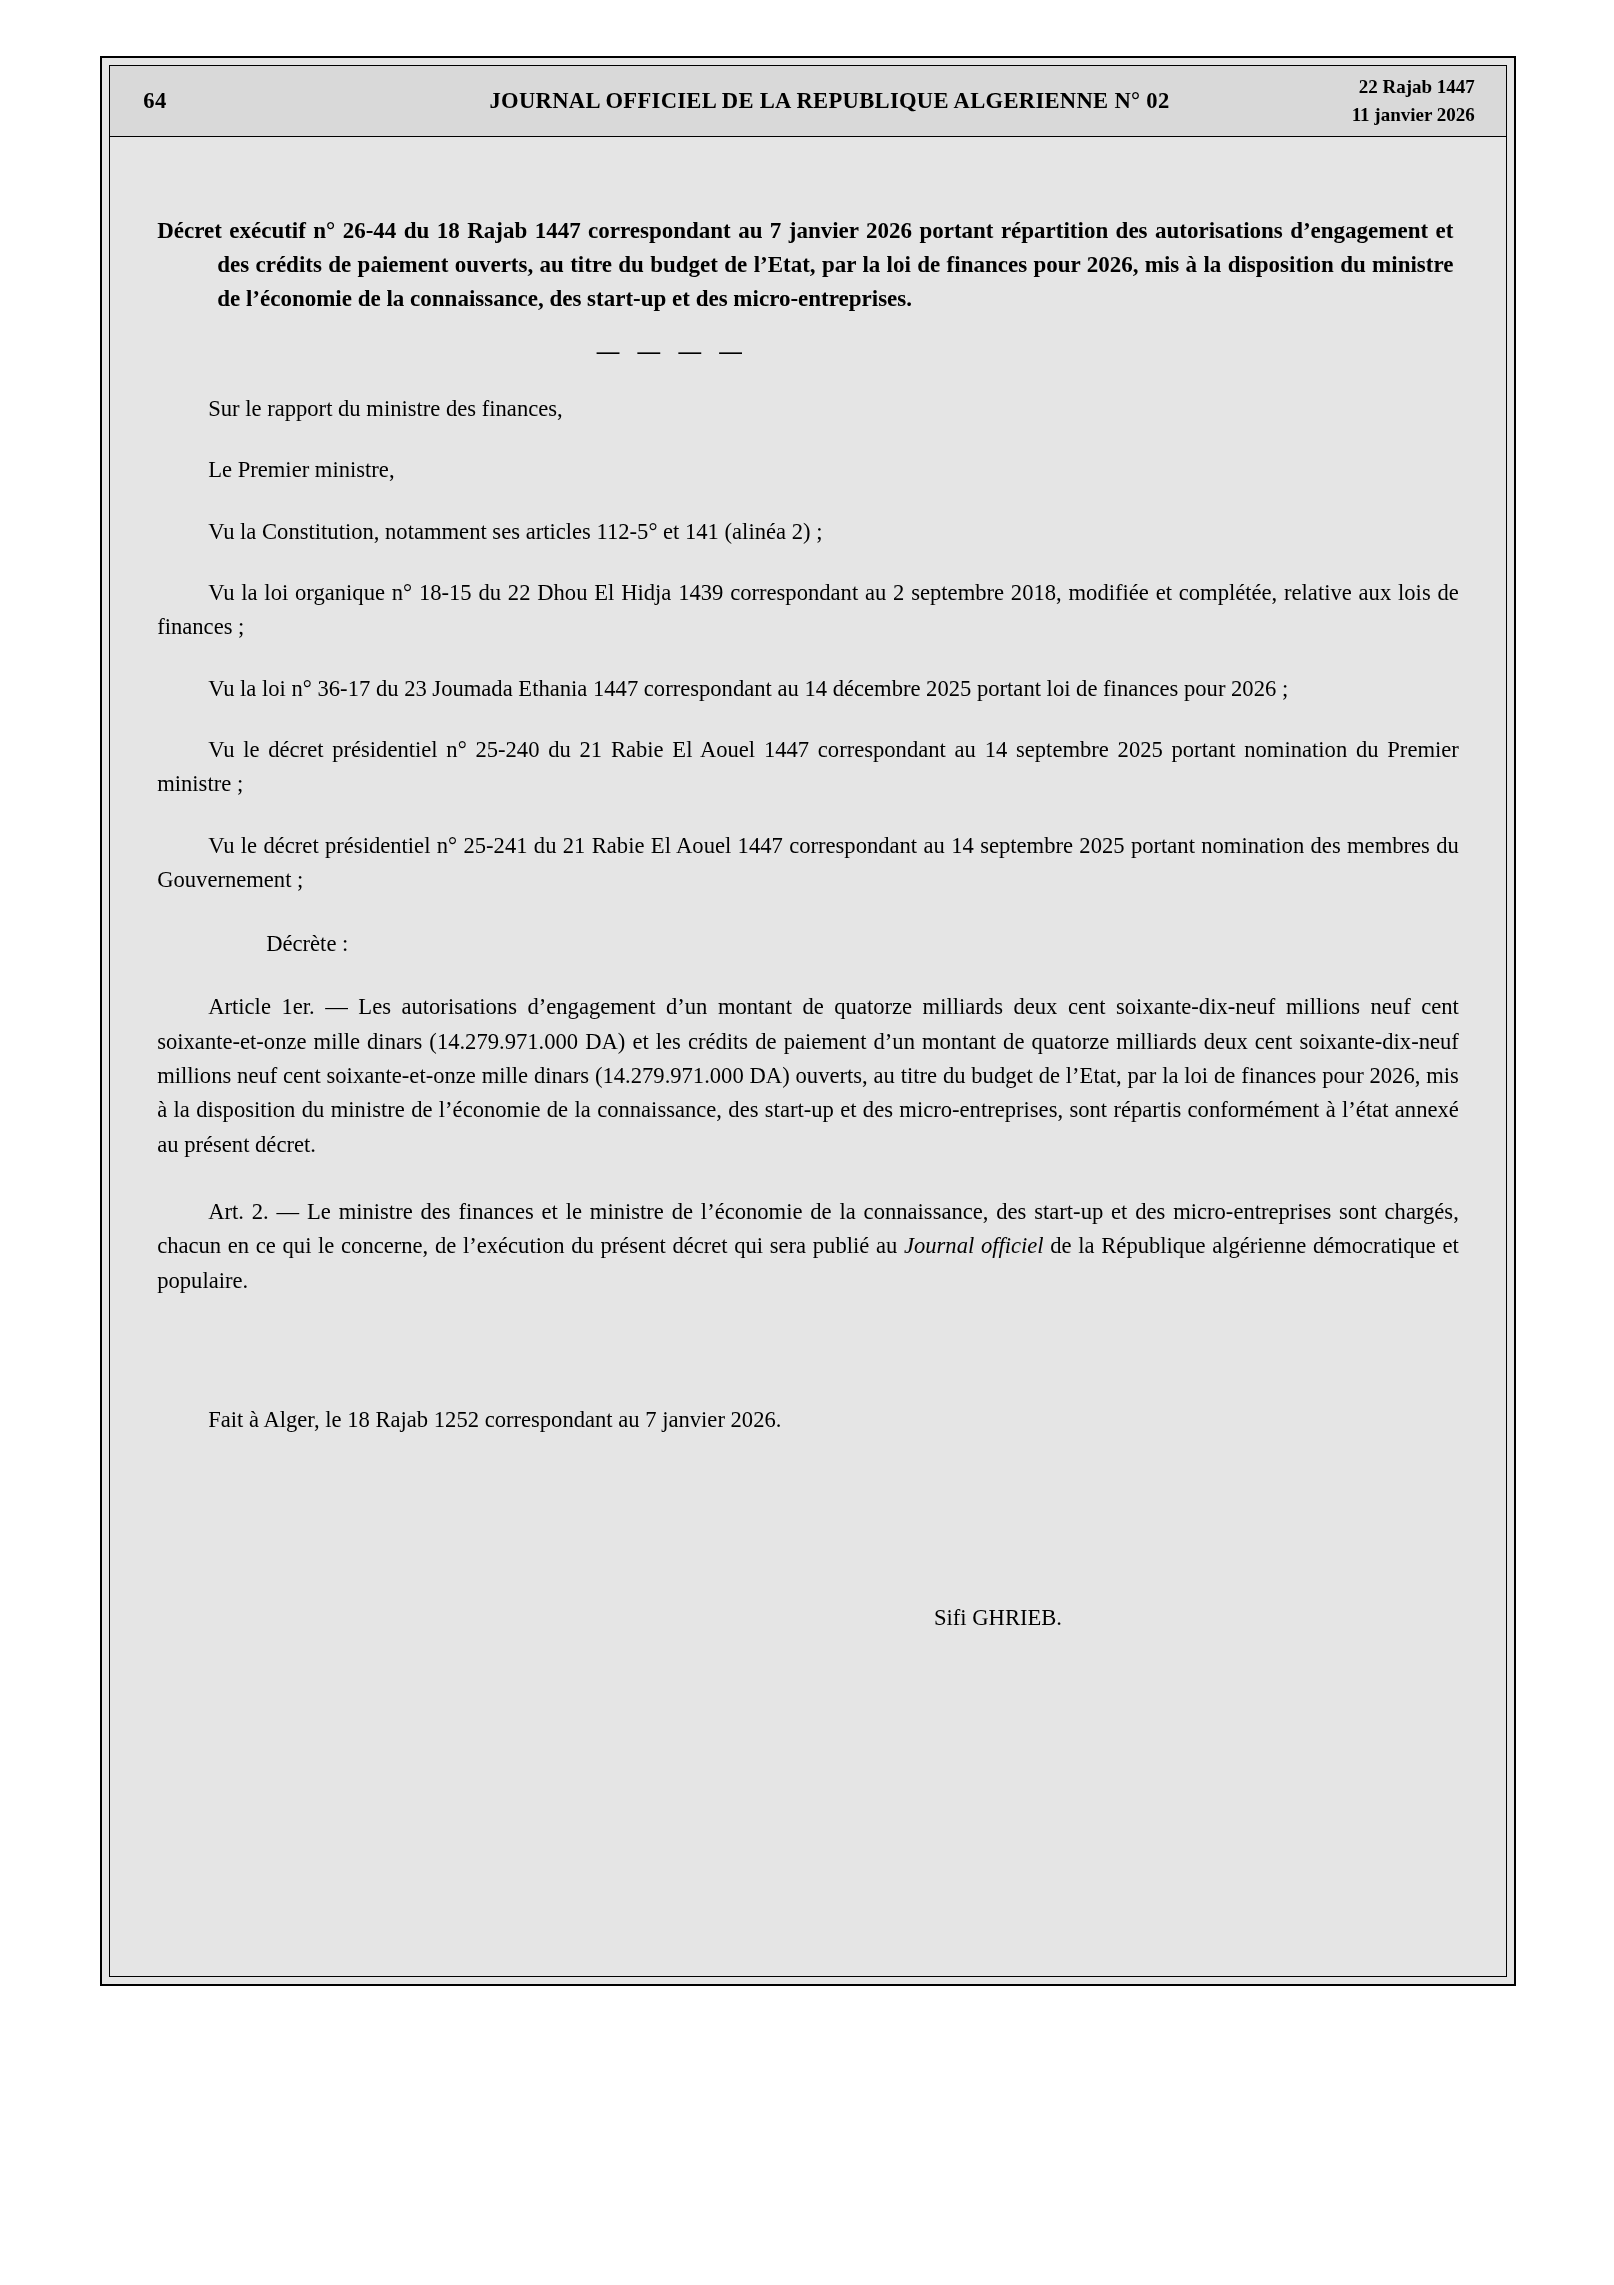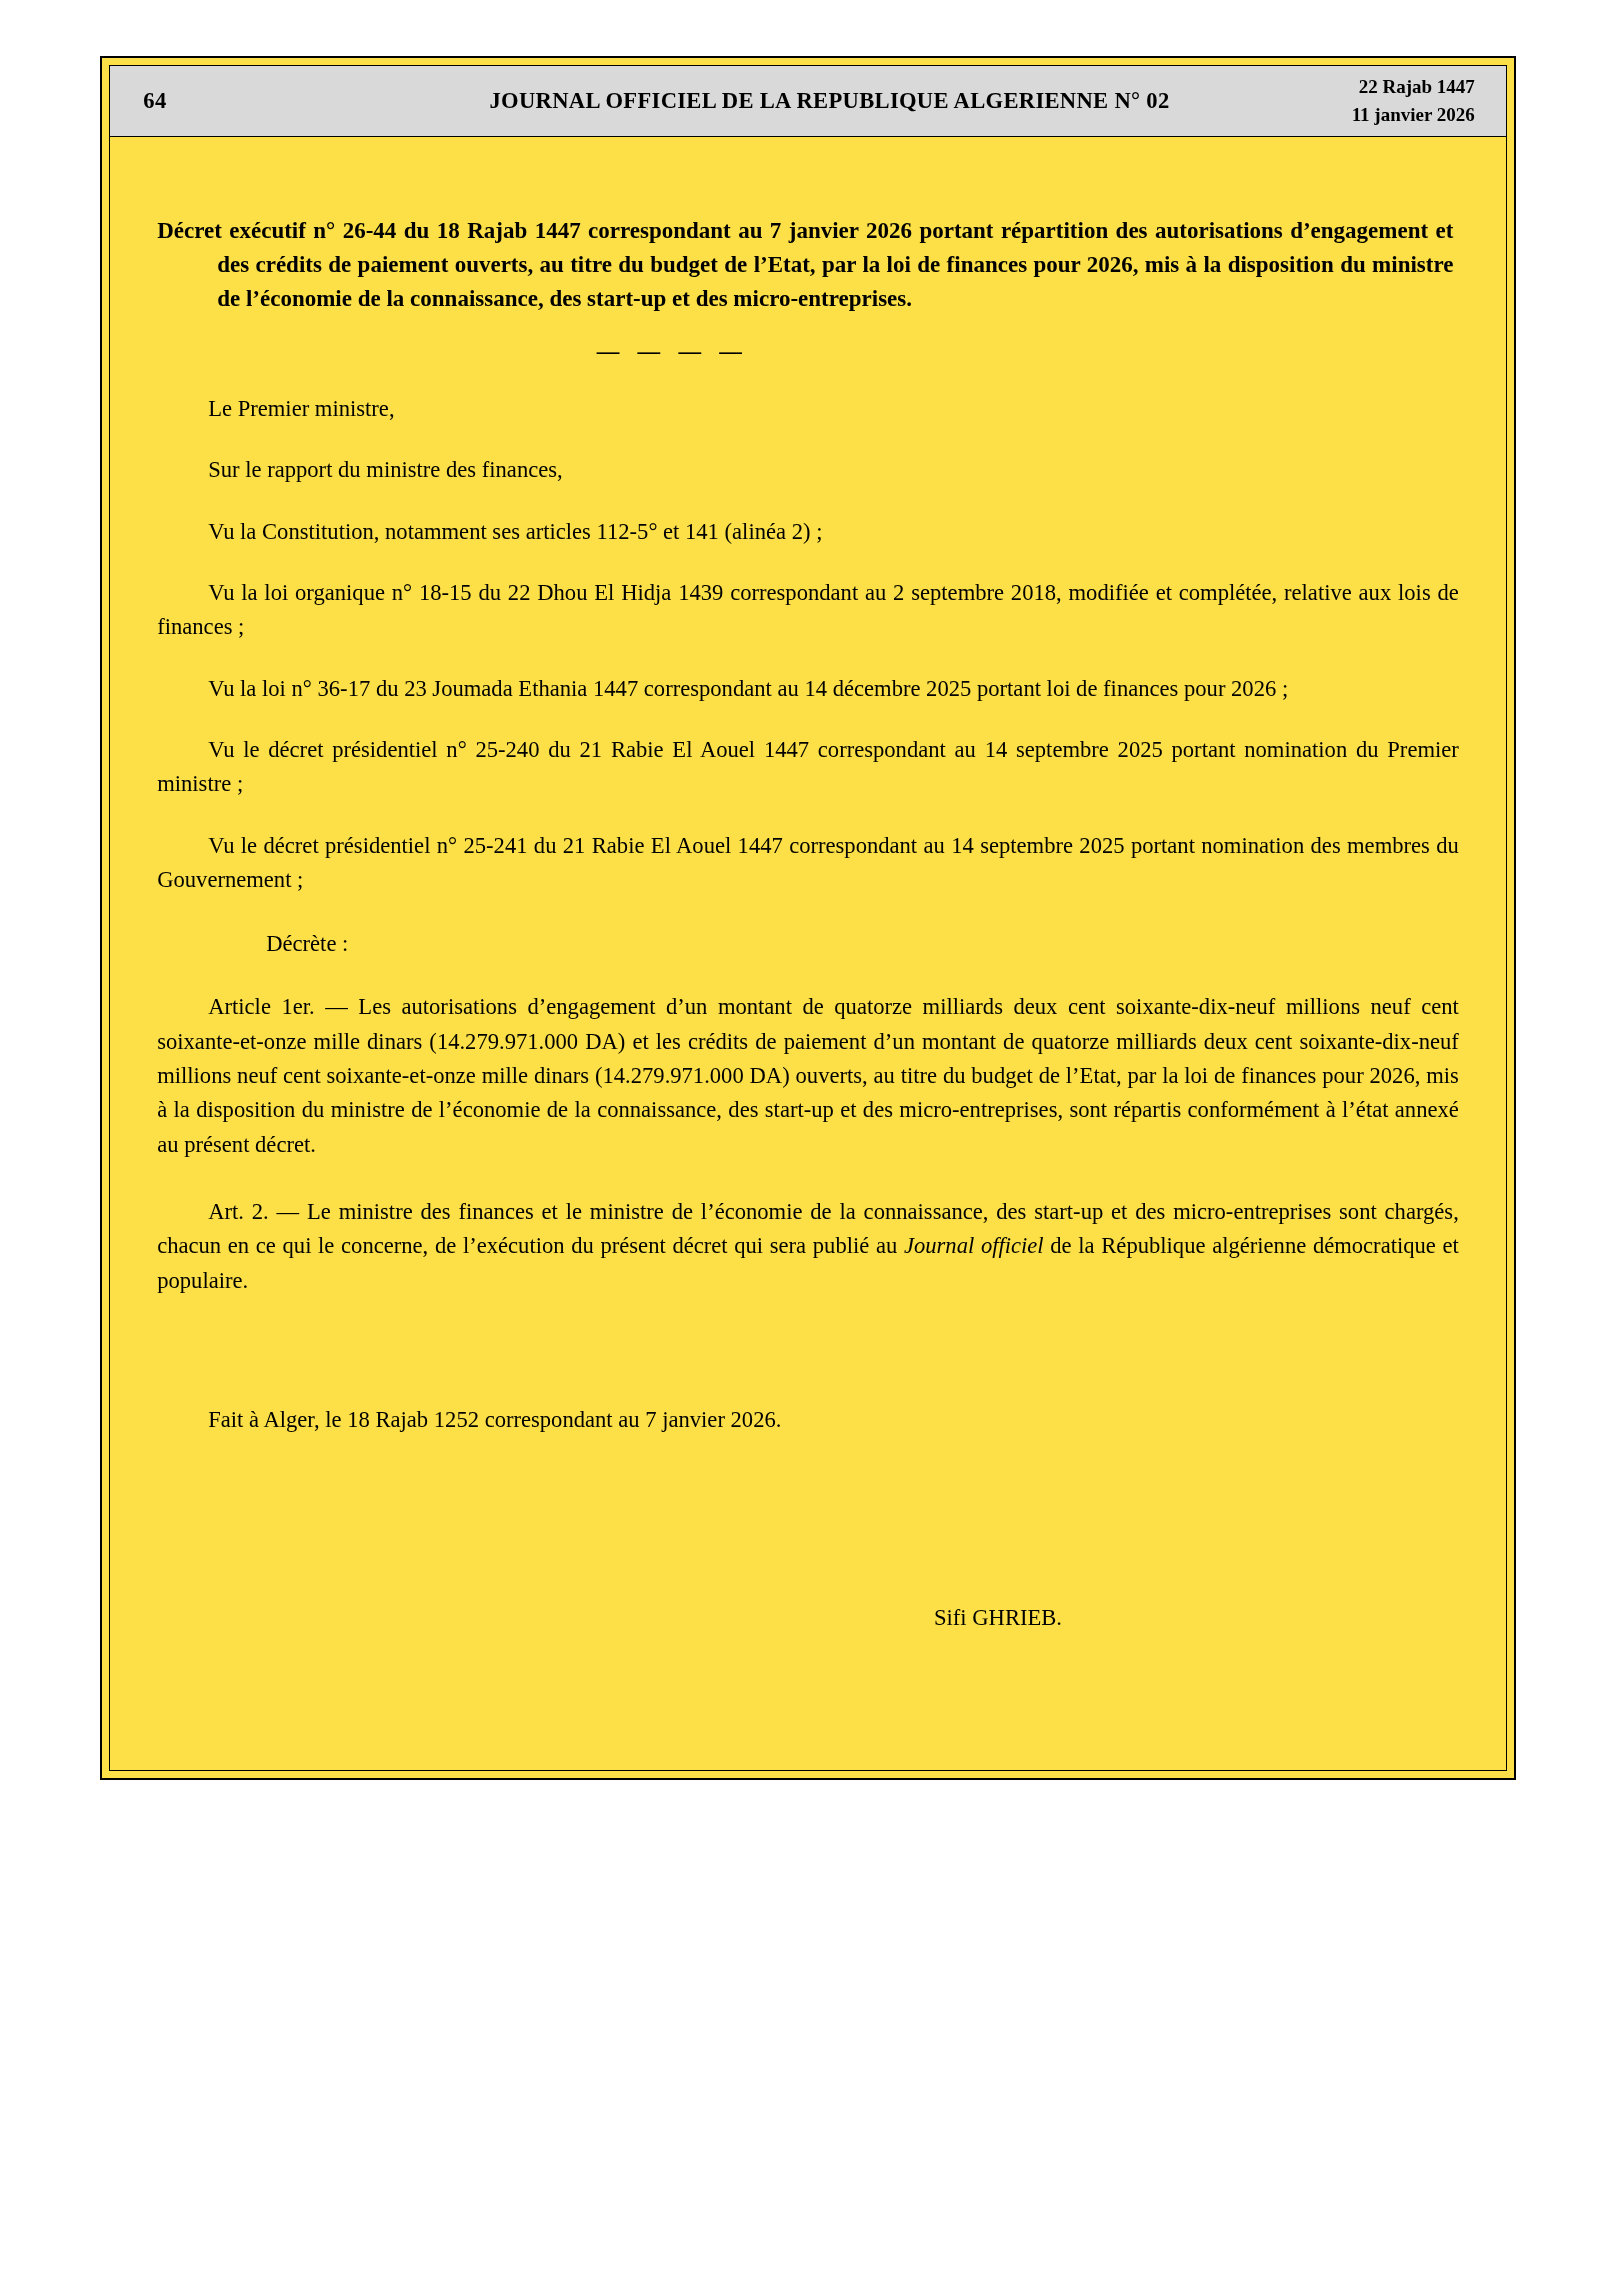--- a/index.html
+++ b/index.html
@@ -13,24 +13,24 @@
     font-family: "Liberation Serif", serif;
     color: #000000;
     overflow: hidden;
   }
 
   .page {
     position: absolute;
     left: 100px;
     top: 56px;
     width: 1416px;
-    height: 1724px;
+    height: 1930px;
     border: 2.7px solid #000000;
     box-sizing: border-box;
-    background: #fde047;
+    background: #e5e5e5;
   }
   .page-inner {
     position: absolute;
     left: 7.2px;
     top: 7.2px;
     right: 7.2px;
     bottom: 7.2px;
     border: 1.8px solid #000000;
     box-sizing: border-box;
   }
@@ -157,23 +157,23 @@
         <div>11 janvier 2026</div>
       </div>
     </div>
 
     <div class="body">
 
       <div class="decree-title">Décret exécutif n° 26-44 du 18 Rajab 1447 correspondant au 7 janvier 2026 portant répartition des autorisations d’engagement et des crédits de paiement ouverts, au titre du budget de l’Etat, par la loi de finances pour 2026, mis à la disposition du ministre de l’économie de la connaissance, des start-up et des micro-entreprises.</div>
 
       <div class="separator">— — — —</div>
 
+      <p class="para indent">Sur le rapport du ministre des finances,</p>
+
       <p class="para indent">Le Premier ministre,</p>
-
-      <p class="para indent">Sur le rapport du ministre des finances,</p>
 
       <p class="para indent">Vu la Constitution, notamment ses articles 112-5° et 141 (alinéa 2) ;</p>
       <p class="para indent">Vu la loi organique n° 18-15 du 22 Dhou El Hidja 1439 correspondant au 2 septembre 2018, modifiée et complétée, relative aux lois de finances ;</p>
       <p class="para indent">Vu la loi n° 36-17 du 23 Joumada Ethania 1447 correspondant au 14 décembre 2025 portant loi de finances pour 2026 ;</p>
       <p class="para indent">Vu le décret présidentiel n° 25-240 du 21 Rabie El Aouel 1447 correspondant au 14 septembre 2025 portant nomination du Premier ministre ;</p>
       <p class="para indent">Vu le décret présidentiel n° 25-241 du 21 Rabie El Aouel 1447 correspondant au 14 septembre 2025 portant nomination des membres du Gouvernement ;</p>
 
       <div class="decrete">Décrète :</div>
 
       <p class="para indent article">Article 1er. — Les autorisations d’engagement d’un montant de quatorze milliards deux cent soixante-dix-neuf millions neuf cent soixante-et-onze mille dinars (14.279.971.000 DA) et les crédits de paiement d’un montant de quatorze milliards deux cent soixante-dix-neuf millions neuf cent soixante-et-onze mille dinars (14.279.971.000 DA) ouverts, au titre du budget de l’Etat, par la loi de finances pour 2026, mis à la disposition du ministre de l’économie de la connaissance, des start-up et des micro-entreprises, sont répartis conformément à l’état annexé au présent décret.</p>

